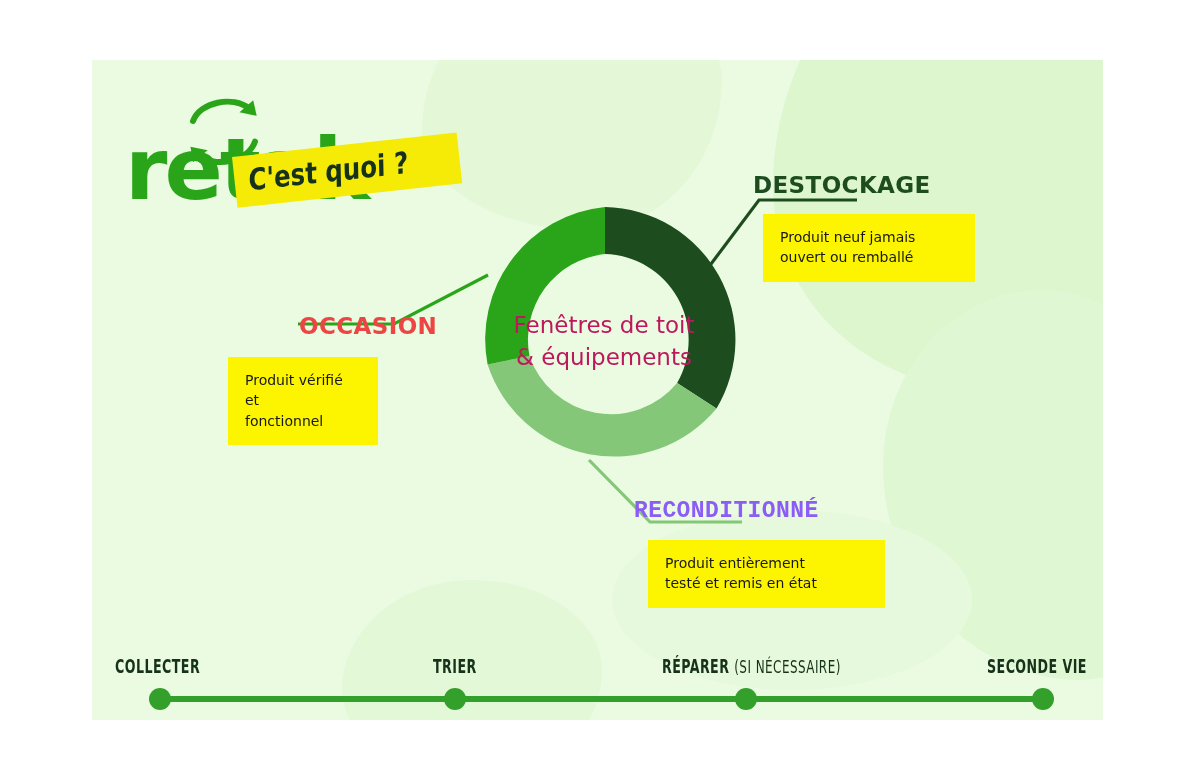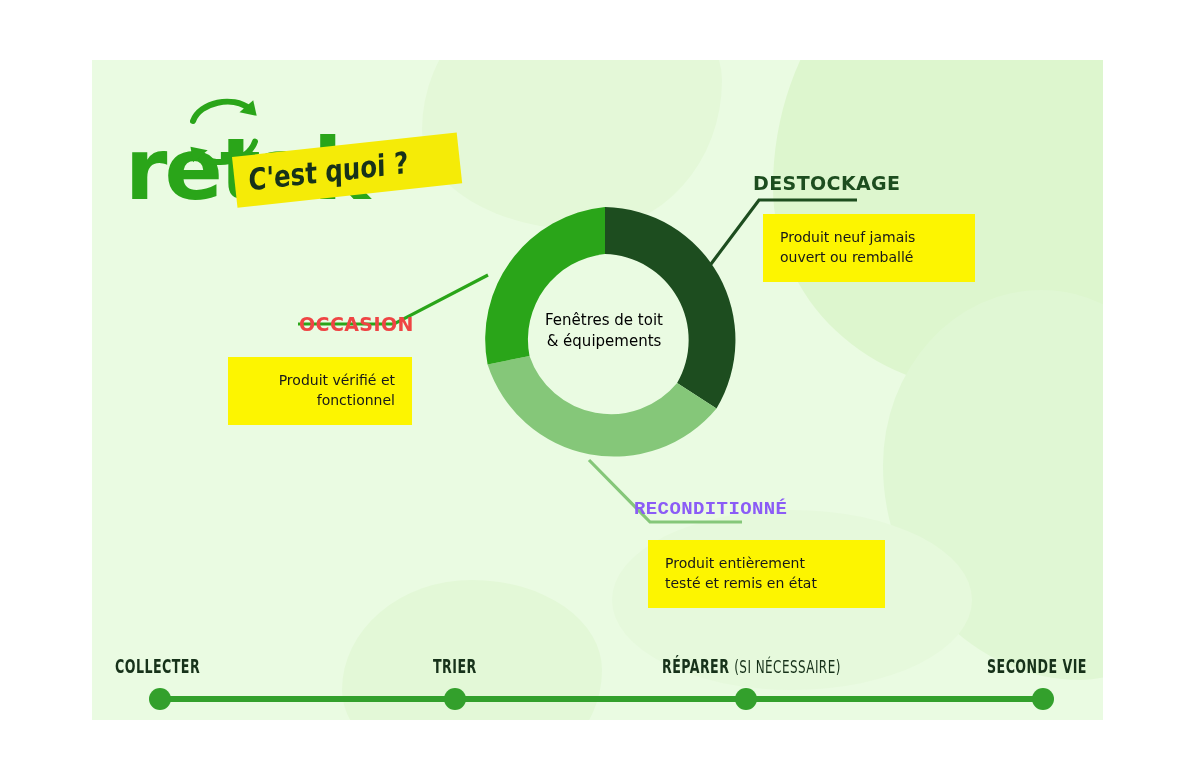--- a/index.html
+++ b/index.html
@@ -127,60 +127,60 @@
     width: 300px;
     height: 300px;
   }
   .donut-center-text {
     position: absolute;
     left: 493px;
     top: 310px;
     width: 222px;
     text-align: center;
     font-family: "DejaVu Sans", sans-serif;
-    font-size: 15px;
+    font-size: 23px;
     line-height: 1.38;
-    color: #000000;
+    color: #be185d;
   }
 
   
   .leaders {
     position: absolute;
     left: 0; top: 0;
     width: 1011px;
     height: 660px;
     pointer-events: none;
   }
 
   
   .cat-label {
     position: absolute;
     font-family: "DejaVu Sans", sans-serif;
     font-weight: bold;
-    font-size: 19px;
+    font-size: 23px;
     letter-spacing: 0.4px;
     white-space: nowrap;
     text-align: center;
   }
   .cat-box {
     position: absolute;
     background: #fdf500;
     font-family: "DejaVu Sans", sans-serif;
     font-size: 14px;
     line-height: 1.45;
     color: #17181a;
     padding: 13px 17px 14px 17px;
     box-sizing: border-box;
   }
 
   #lbl-destockage { left: 753px; top: 172px; color: #1d4d1f; }
   #box-destockage { left: 763px; top: 214px; width: 212px; }
 
   #lbl-occasion   { left: 299px; top: 313px; color: #ef4444; }
-  #box-occasion   { left: 228px; top: 357px; width: 184px; text-align: right; }
+  #box-occasion   { left: 228px; top: 357px; width: 150px; }
 
   #lbl-reconditionne { left: 634px; top: 498px; color: #8b5cf6; font-family: Liberation Mono, monospace; }
   #box-reconditionne { left: 632px; top: 540px; width: 237px; margin-left: 16px; }
 
   
   .timeline-svg {
     position: absolute;
     left: 110px;
     top: 686px;
     width: 985px;

